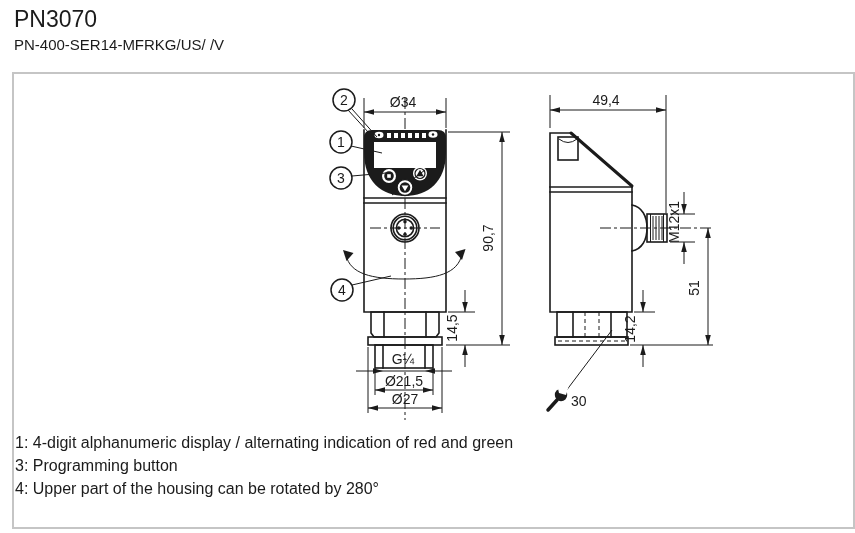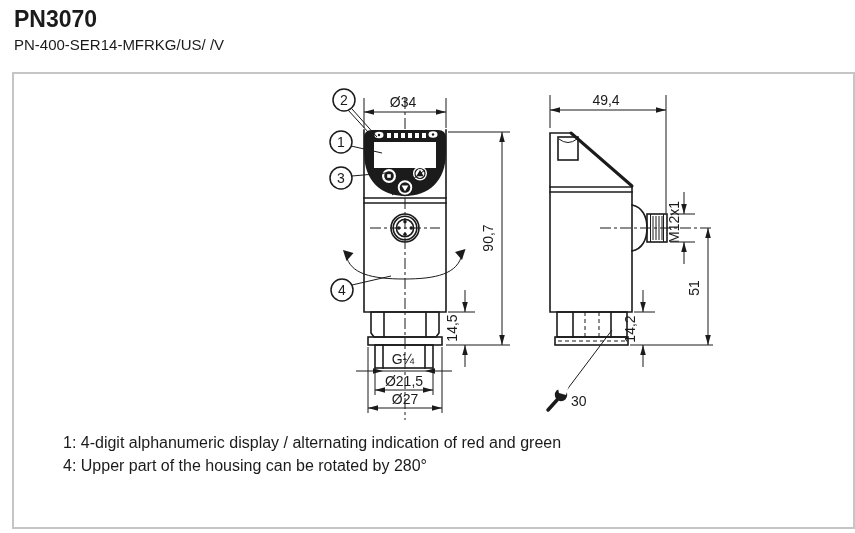--- a/index.html
+++ b/index.html
@@ -1,22 +1,22 @@
 <!DOCTYPE html>
 <html><head>
 <meta charset="utf-8">
 <style>
   html,body{margin:0;padding:0;background:#ffffff;}
   body{width:855px;height:533px;position:relative;font-family:"Liberation Sans",sans-serif;color:#1b1b1b;overflow:hidden;}
-  .page-title{position:absolute;left:14px;top:6px;font-size:23px;font-weight:bold;letter-spacing:0px;}
+  .page-title{position:absolute;left:14px;top:6px;font-size:23px;font-weight:normal;letter-spacing:0px;}
   .page-subtitle{position:absolute;left:14px;top:36px;font-size:15px;}
   .figure-frame{position:absolute;left:12px;top:72px;width:839px;height:453px;border:2px solid #c5c5c5;background:#ffffff;}
   .drawing-svg{position:absolute;left:0;top:0;}
   .legend{position:absolute;left:15px;top:431px;font-size:16px;line-height:23px;}
-  .legend div{white-space:nowrap;padding-left:48px;}
+  .legend div{white-space:nowrap;}
   
   .ln{stroke:#1b1b1b;stroke-width:1.6;fill:none;stroke-linecap:square;}
   .thin{stroke:#1b1b1b;stroke-width:1;fill:none;}
   .thick{stroke:#1b1b1b;stroke-width:3;fill:none;stroke-linecap:round;}
   .cl{stroke:#1b1b1b;stroke-width:1;fill:none;stroke-dasharray:11 3 3 3;}
   .hid{stroke:#1b1b1b;stroke-width:1;fill:none;stroke-dasharray:4 3;}
   .ah{fill:#1b1b1b;stroke:none;}
   .dk{fill:#1b1b1b;stroke:none;}
   .wh{fill:#ffffff;stroke:none;}
   text{font-family:"Liberation Sans",sans-serif;font-size:14px;fill:#1b1b1b;}
@@ -238,14 +238,15 @@
         <circle class="dk" cx="561" cy="395" r="6.2"></circle>
         <polygon class="wh" points="557,384 569,385 566,395 559,393"></polygon>
       </g>
       <text x="571" y="406" text-anchor="start">30</text>
     </g>
   </g>
 </svg>
 
 <div class="legend">
   <div>1: 4-digit alphanumeric display / alternating indication of red and green</div>
+  <div>3: Programming button</div>
   <div>4: Upper part of the housing can be rotated by 280°</div>
 </div>
 
 </body></html>

